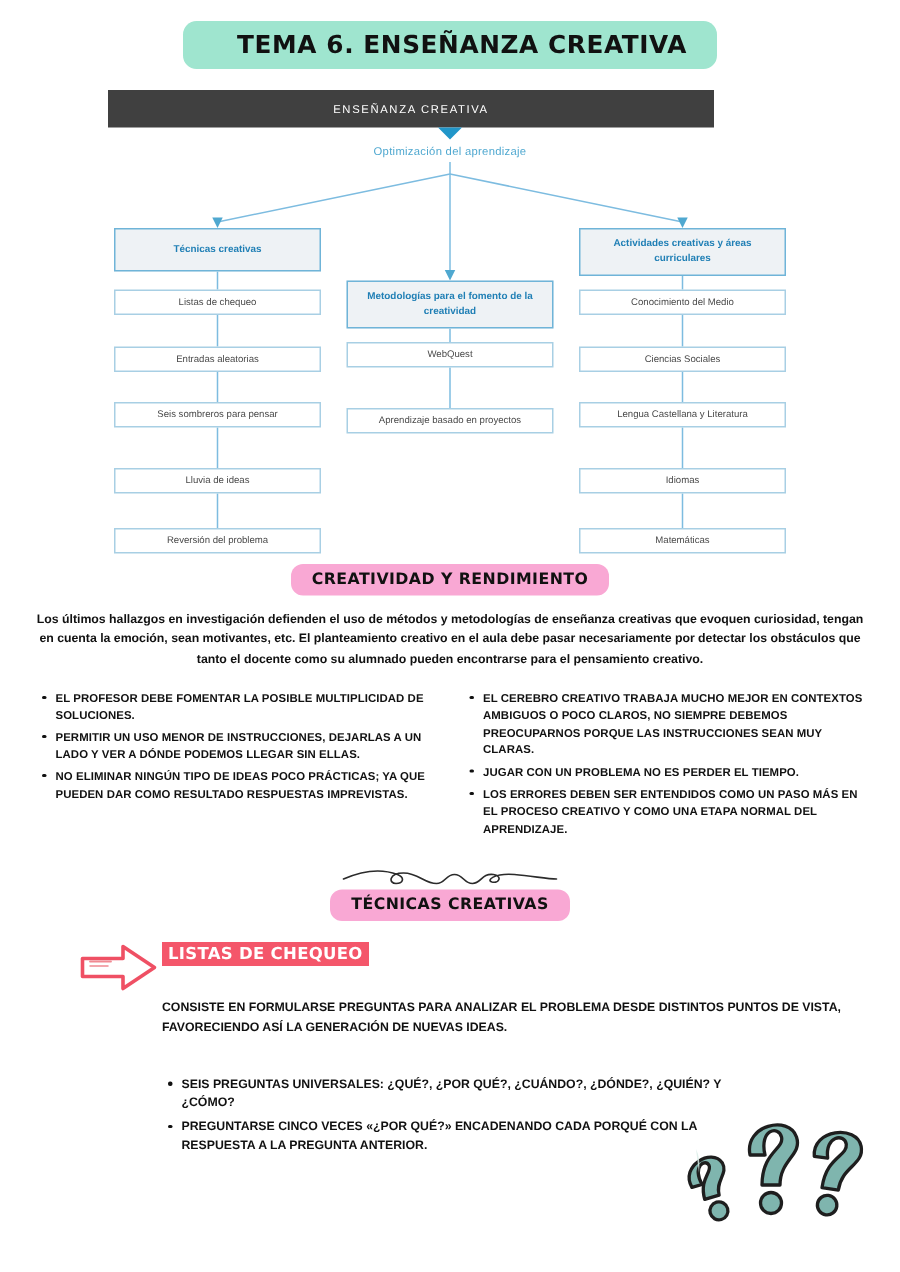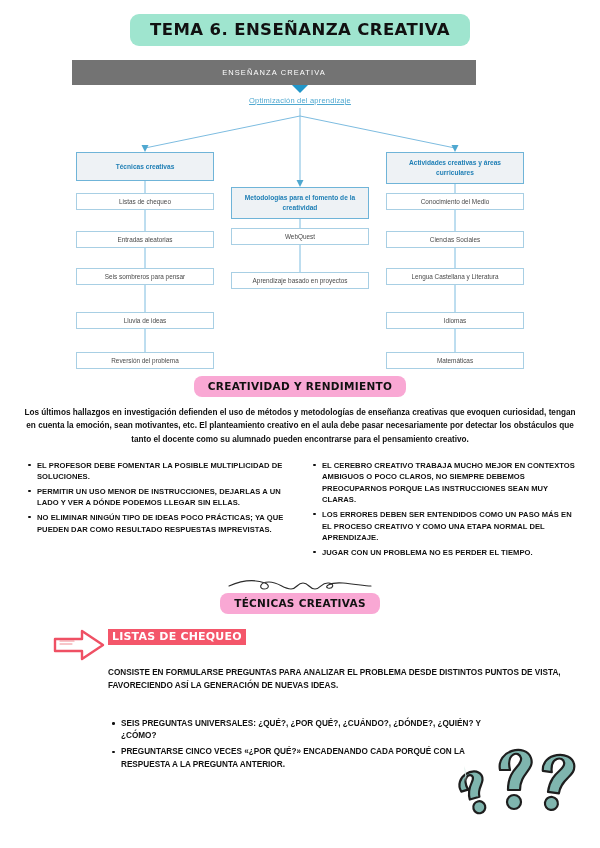--- a/index.html
+++ b/index.html
@@ -16,42 +16,42 @@
 
   
   .title-wrap {
     display: flex;
     justify-content: center;
     padding-top: 14px;
   }
   .title-chip {
     background: #9fe5cf;
     border-radius: 9px;
-    padding: 6px 20px 7px 20px;
+    padding: 6px 20px 7px 36px;
     font-size: 16.5px;
     font-weight: 700;
     letter-spacing: 0.4px;
     color: #111;
     font-family: "DejaVu Sans", sans-serif;
   }
 
   
   .flow {
     position: relative;
     width: 600px;
     height: 320px;
     margin-top: 10px;
   }
   .banner {
     position: absolute;
     left: 72px;
     top: 4px;
     width: 404px;
     height: 25px;
-    background: #737373;
+    background: #404040;
     color: #ffffff;
     font-size: 7.5px;
     letter-spacing: 1.1px;
     display: flex;
     align-items: center;
     justify-content: center;
     text-transform: uppercase;
   }
   .banner-notch {
     position: absolute;
@@ -63,21 +63,20 @@
     border-top: 8px solid #2196c9;
   }
   .subcap {
     position: absolute;
     left: 0; right: 0;
     top: 40px;
     text-align: center;
     font-size: 7.5px;
     color: #4fa8d0;
     letter-spacing: 0.2px;
-    text-decoration: underline;
   }
   .flow-svg {
     position: absolute;
     left: 0; top: 0;
     width: 600px; height: 320px;
     pointer-events: none;
   }
   .hdr-box {
     position: absolute;
     background: #eef2f5;
@@ -292,22 +291,22 @@
   <div class="col">
     <ul class="blist">
       <li>EL PROFESOR DEBE FOMENTAR LA POSIBLE MULTIPLICIDAD DE SOLUCIONES.</li>
       <li>PERMITIR UN USO MENOR DE INSTRUCCIONES, DEJARLAS A UN LADO Y VER A DÓNDE PODEMOS LLEGAR SIN ELLAS.</li>
       <li>NO ELIMINAR NINGÚN TIPO DE IDEAS POCO PRÁCTICAS; YA QUE PUEDEN DAR COMO RESULTADO RESPUESTAS IMPREVISTAS.</li>
     </ul>
   </div>
   <div class="col">
     <ul class="blist">
       <li>EL CEREBRO CREATIVO TRABAJA MUCHO MEJOR EN CONTEXTOS AMBIGUOS O POCO CLAROS, NO SIEMPRE DEBEMOS PREOCUPARNOS PORQUE LAS INSTRUCCIONES SEAN MUY CLARAS.</li>
+      <li>JUGAR CON UN PROBLEMA NO ES PERDER EL TIEMPO.</li>
       <li>LOS ERRORES DEBEN SER ENTENDIDOS COMO UN PASO MÁS EN EL PROCESO CREATIVO Y COMO UNA ETAPA NORMAL DEL APRENDIZAJE.</li>
-      <li>JUGAR CON UN PROBLEMA NO ES PERDER EL TIEMPO.</li>
     </ul>
   </div>
 </div>
 
 <div class="squiggle-wrap">
   <svg width="150" height="16" viewBox="0 0 150 16">
     <path d="M4 9 C 20 2, 32 3, 40 6 C 45 8, 44 12, 39 12 C 34 12, 34 5, 44 5
              C 54 5, 58 12, 66 12 C 72 12, 72 6, 78 6 C 84 6, 84 12, 90 12
              C 96 12, 96 5, 104 6 C 110 7, 108 12, 103 11 C 99 10, 104 5, 118 6
              C 130 7, 140 9, 146 9" fill="none" stroke="#2b2b2b" stroke-width="1.1" stroke-linecap="round"></path>

